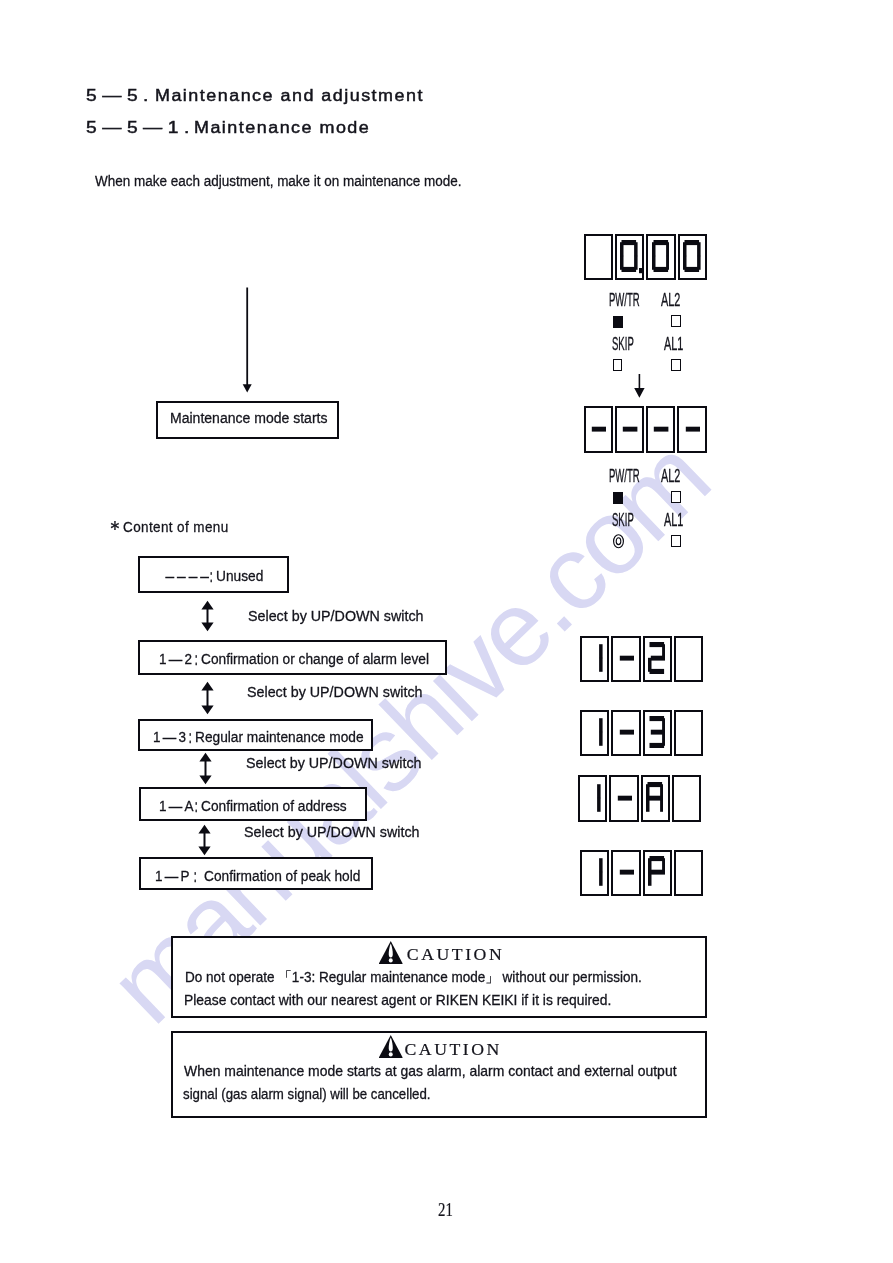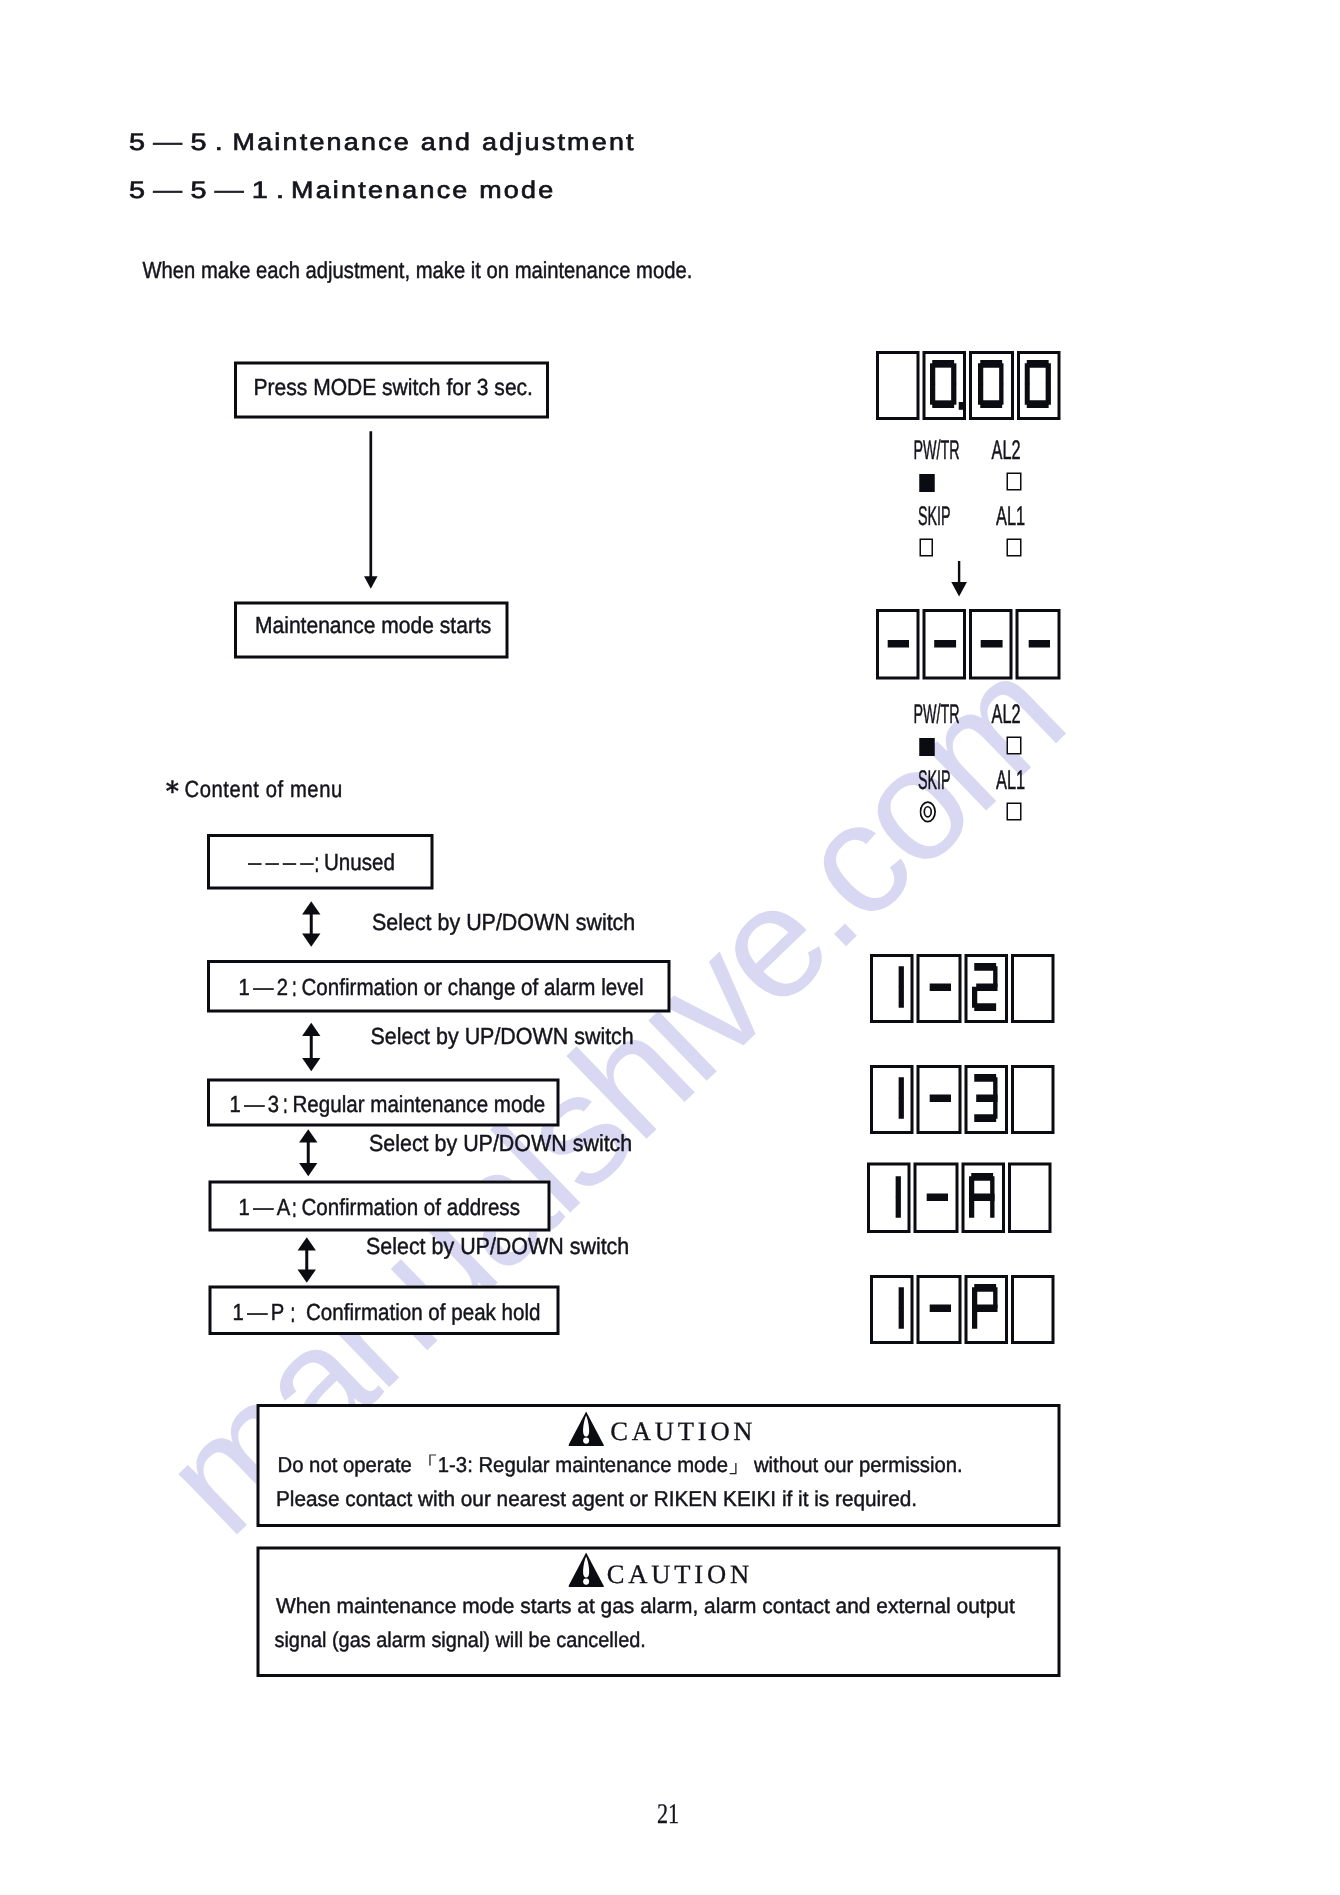--- a/index.html
+++ b/index.html
@@ -77,23 +77,20 @@
   <div class="abs h1" style="left:86px;top:87px;">
     <span class="hnum abs" style="left:0;top:0;">5—5.</span>
     <span class="htxt abs" style="left:69px;top:0;">Maintenance and adjustment</span>
   </div>
   <div class="abs h1" style="left:86px;top:119px;">
     <span class="hnum abs" style="left:0;top:0;">5—5—1.</span>
     <span class="htxt abs" style="left:108px;top:0;">Maintenance mode</span>
   </div>
   <div class="abs body-text" style="left:95px;top:172px;">When make each adjustment, make it on maintenance mode.</div>
 
-  <div class="fbox" id="flow-box-1" style="left:156px;top:240.5px;width:210px;height:38px;">
-    <span class="t" style="left:11px;top:8.3px;">Press MODE switch for 3 sec.</span>
-  </div>
   <div class="fbox" id="flow-box-2" style="left:156px;top:401px;width:183px;height:38px;">
     <span class="t" style="left:12px;top:7px;">Maintenance mode starts</span>
   </div>
 
   <div class="abs" style="left:238px;top:286px;">
     <svg width="20" height="110" viewBox="0 0 20 110">
       <line x1="9.2" y1="1.5" x2="9.2" y2="100" stroke="#0b0b12" stroke-width="1.8"></line>
       <path d="M9.2 106.5 L4.7 98.2 L13.7 98.2 Z" fill="#0b0b12"></path>
     </svg>
   </div>

